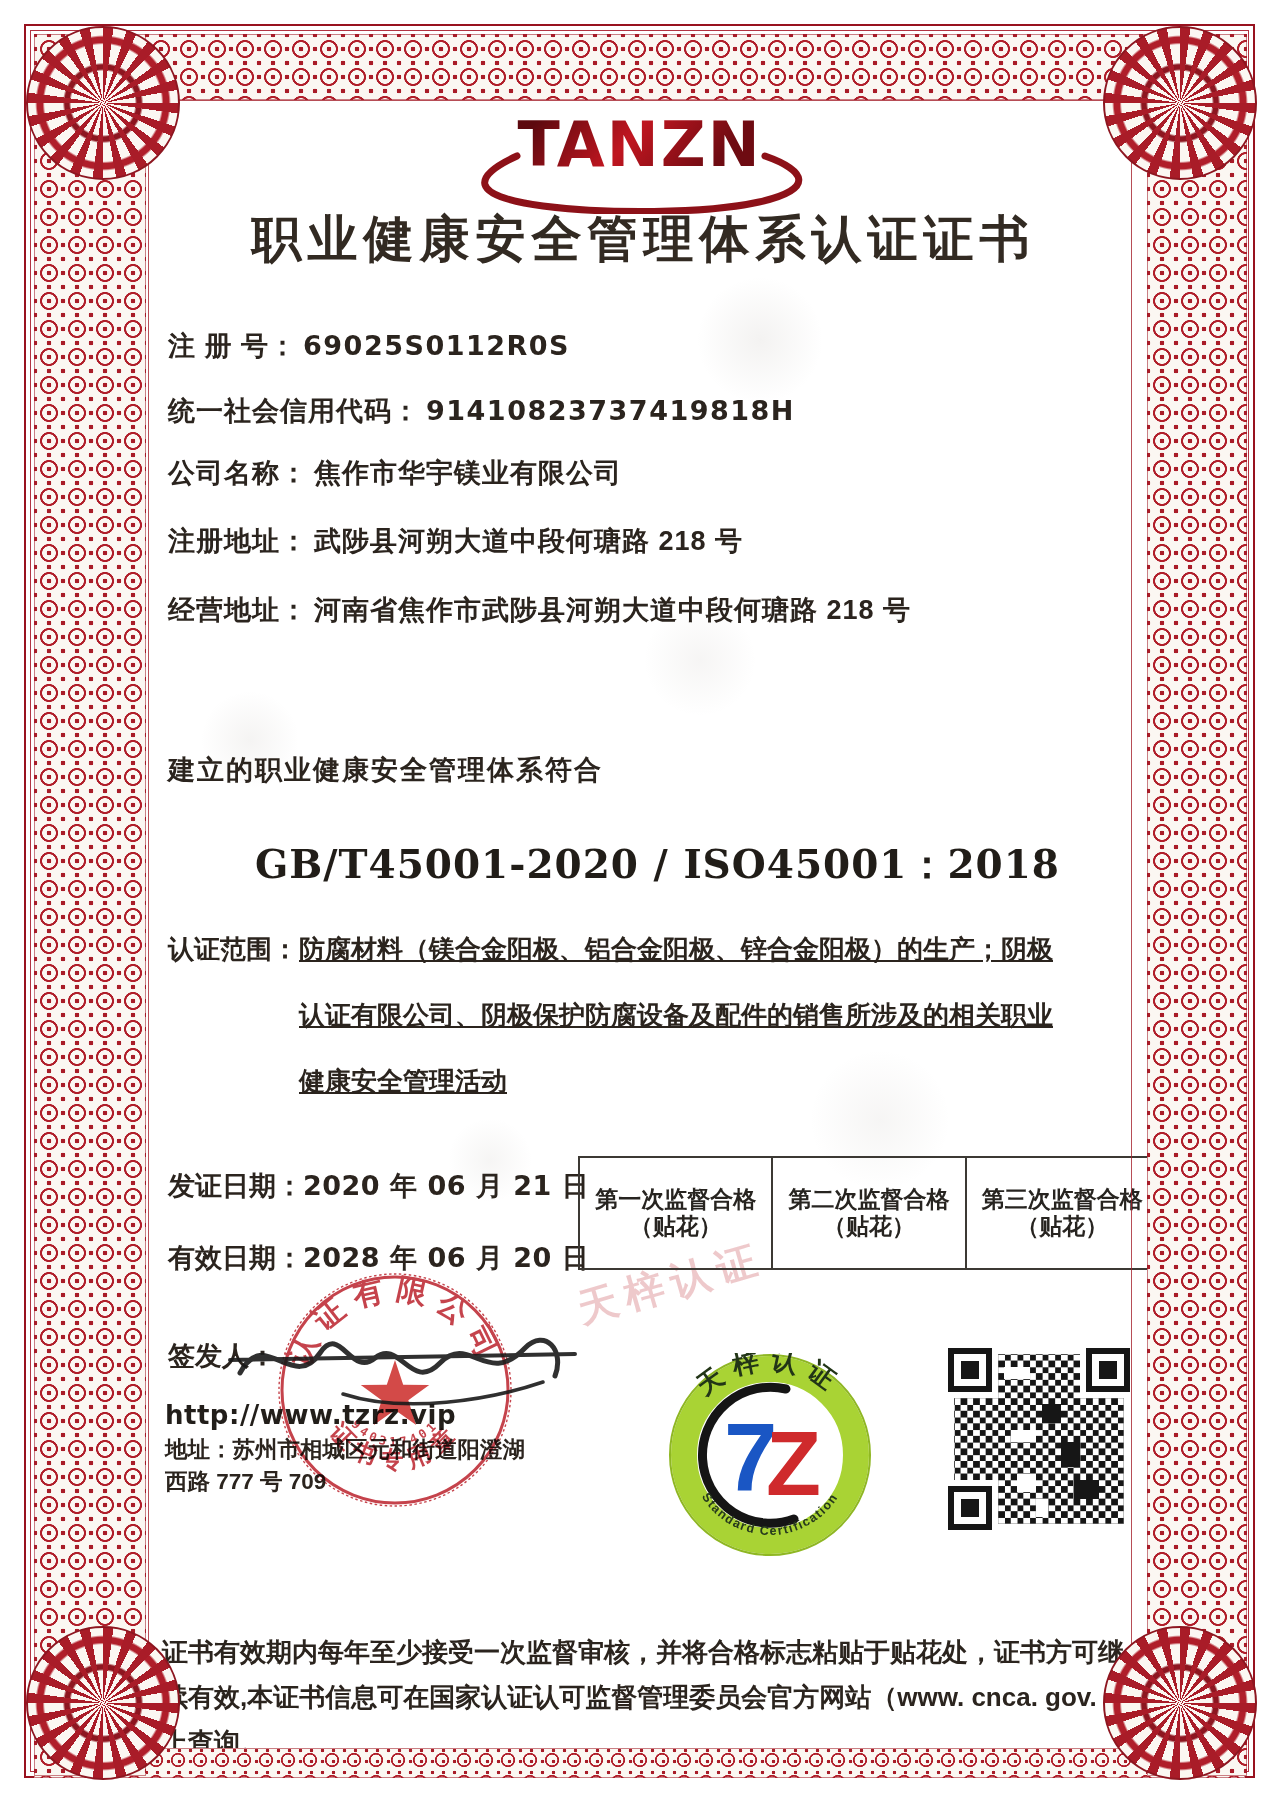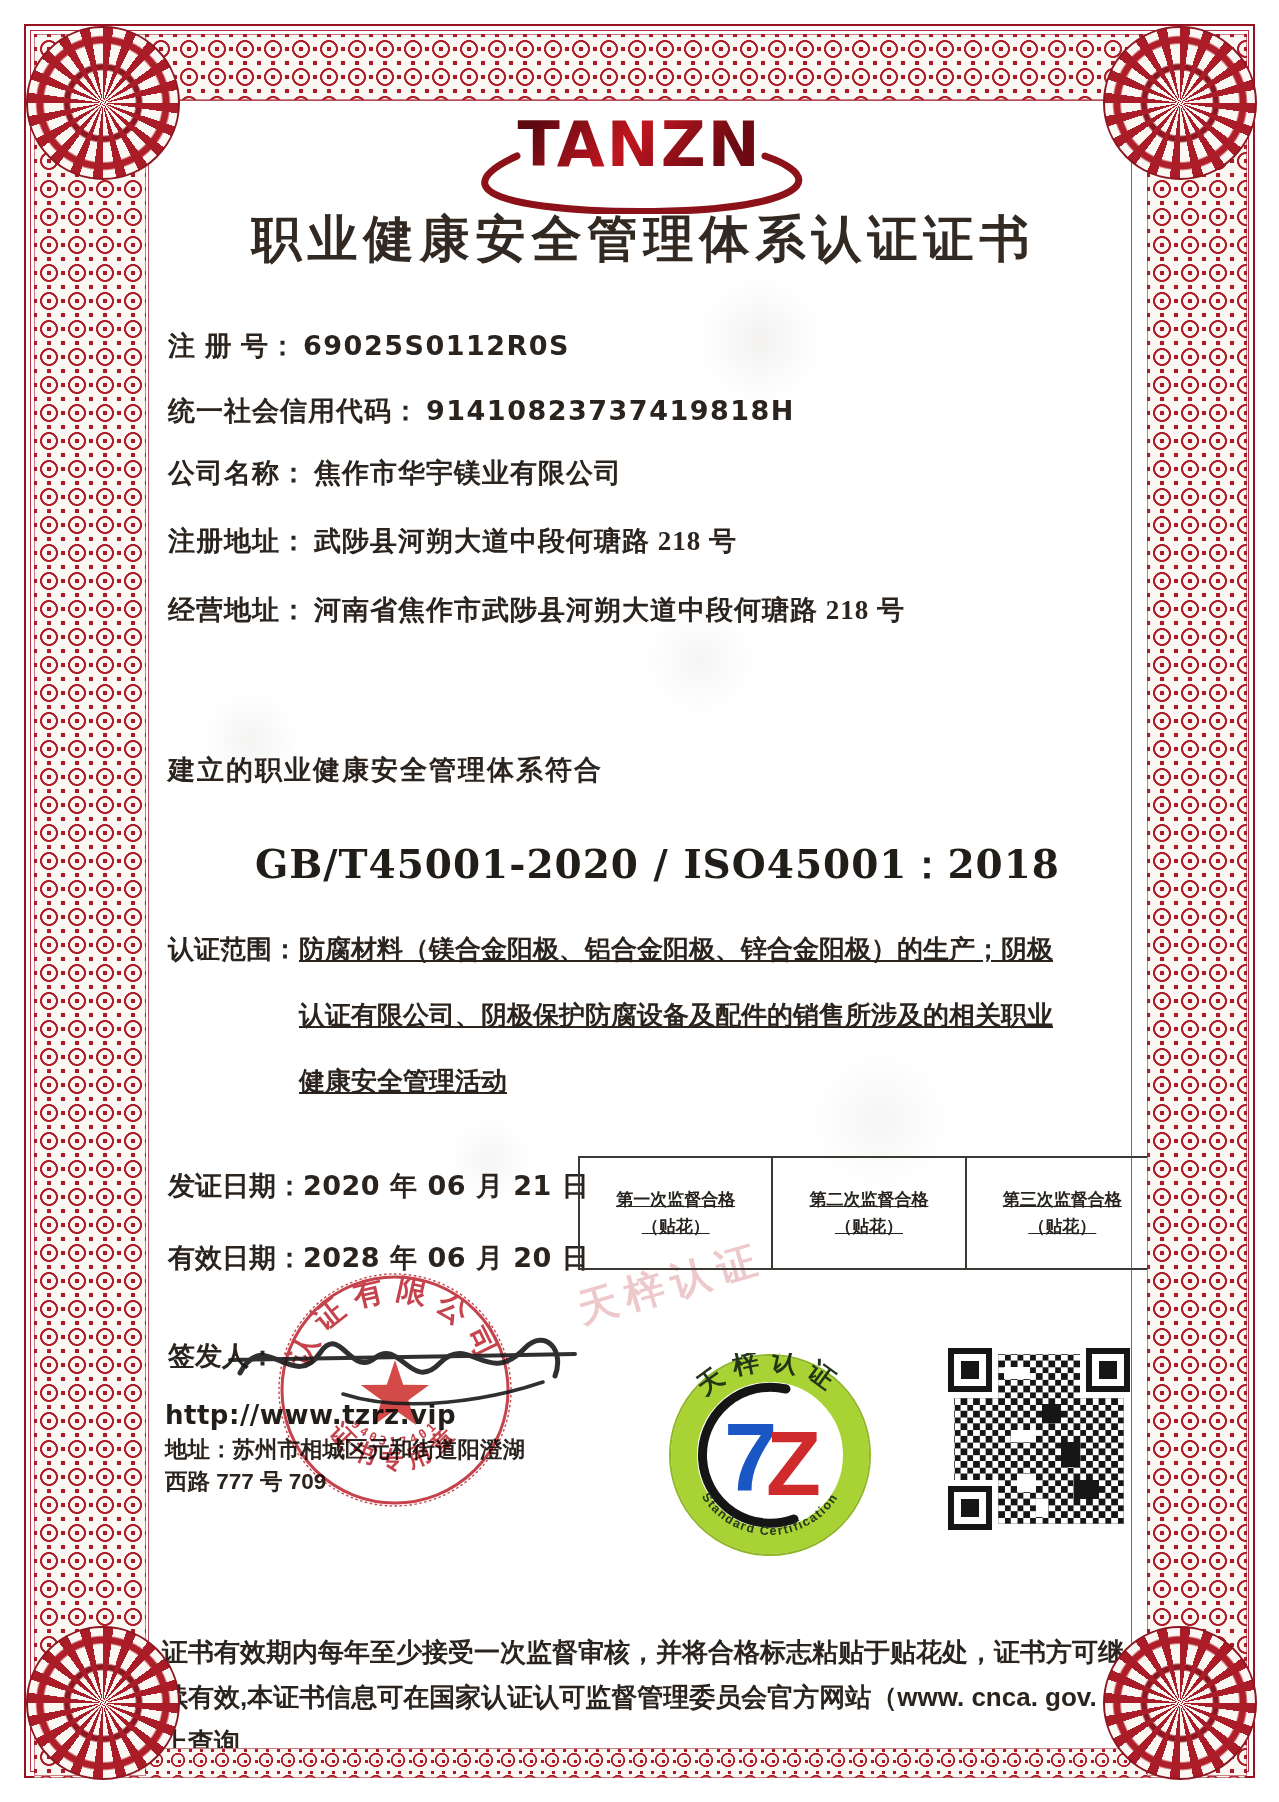--- a/index.html
+++ b/index.html
@@ -46,33 +46,33 @@
   .logo-text{
     font-weight:800;font-size:62px;letter-spacing:2px;font-family:"DejaVu Sans",sans-serif;
     background:linear-gradient(130deg,#5d090f 10%,#c01620 45%,#6e0b12 80%);
     -webkit-background-clip:text;background-clip:text;color:transparent;
   }
   .logo-swoosh{position:absolute;left:50%;top:44px;transform:translateX(-50%);z-index:-1;}
   .title{position:absolute;left:8px;right:0;top:206px;margin:0;text-align:center;z-index:3;
     font-size:50px;font-weight:700;letter-spacing:6px;color:#322a22;}
   
   .field{position:absolute;left:168px;font-size:27px;font-weight:700;white-space:nowrap;z-index:3;letter-spacing:1px;}
-  .fvalue{margin-left:6px;font-family:Liberation Serif, serif;}
+  .fvalue{margin-left:6px;}
   .num{font-family:"DejaVu Sans",sans-serif;letter-spacing:1.5px;}
   .statement{position:absolute;left:168px;top:752px;font-size:27px;font-weight:700;letter-spacing:2px;z-index:3;}
   .standard{position:absolute;left:90px;width:970px;top:838px;text-align:right;z-index:3;
     font-family:"DejaVu Serif",serif;font-size:39px;font-weight:700;letter-spacing:1px;color:#211d18;}
   .scope-label{position:absolute;left:168px;top:932px;font-size:26px;font-weight:700;z-index:3;}
   .scope-line{position:absolute;left:299px;font-size:26px;font-weight:700;white-space:nowrap;z-index:3;text-decoration:underline;}
   .date-row{position:absolute;left:168px;font-size:27px;font-weight:700;white-space:nowrap;z-index:3;}
   
   .sup-table{position:absolute;left:578px;top:1156px;width:578px;height:110px;display:flex;
     border:2.5px solid #3c3934;z-index:3;}
   .sup-cell{flex:1;border-right:2.5px solid #3c3934;display:flex;flex-direction:column;
-    align-items:center;justify-content:center;font-size:17px;font-weight:700;line-height:27px;color:#272420;text-decoration:underline;}
+    align-items:center;justify-content:center;font-size:23px;font-weight:700;line-height:27px;color:#272420;}
   .sup-cell:last-child{border-right:none;}
   
   .signer{position:absolute;left:168px;top:1338px;font-size:27px;font-weight:700;z-index:4;}
   .website{position:absolute;left:165px;top:1400px;font-size:26px;font-weight:700;z-index:4;
     font-family:"DejaVu Sans",sans-serif;letter-spacing:.5px;color:#221e1a;}
   .address{position:absolute;left:165px;top:1434px;font-size:22.5px;font-weight:700;line-height:32px;z-index:4;}
   .footer{position:absolute;left:162px;top:1630px;font-size:26px;font-weight:700;line-height:45px;z-index:3;white-space:nowrap;}
   
   .seal{position:absolute;left:277px;top:1272px;width:236px;height:236px;z-index:5;
     opacity:.92;mix-blend-mode:multiply;}

